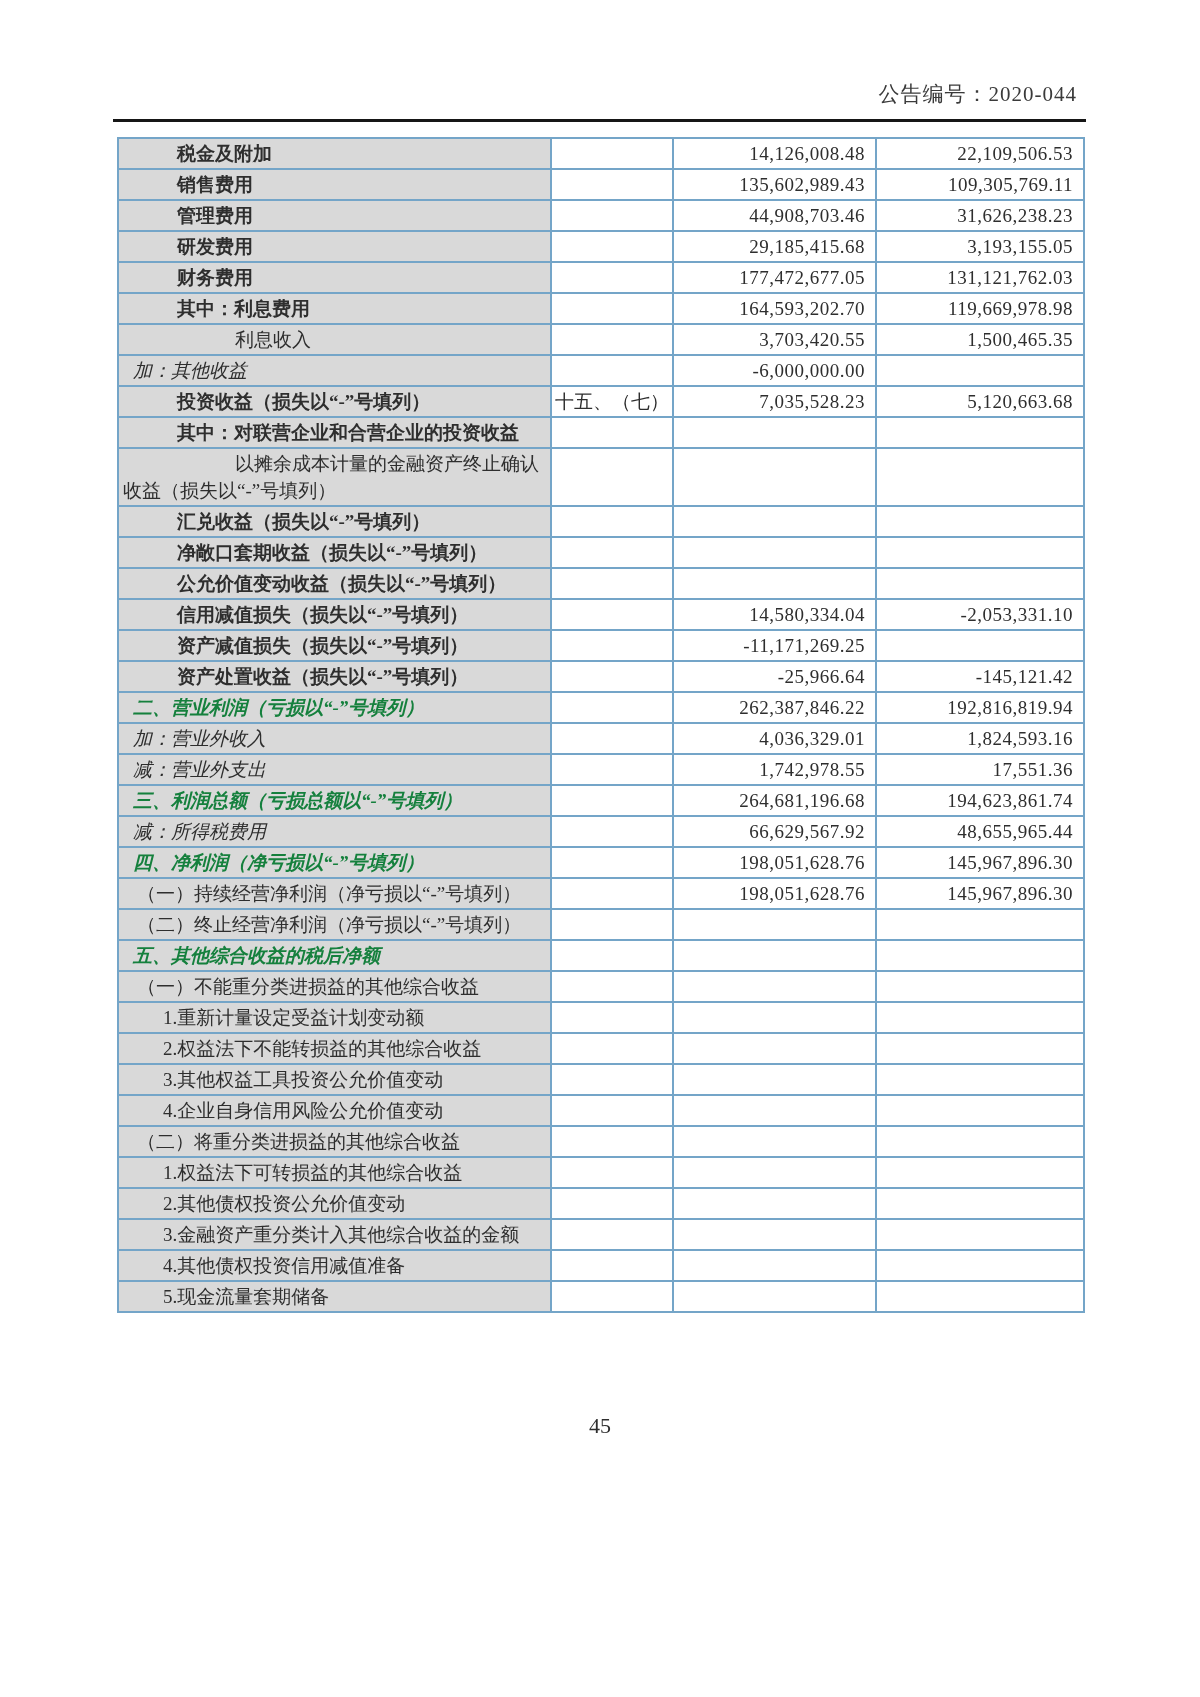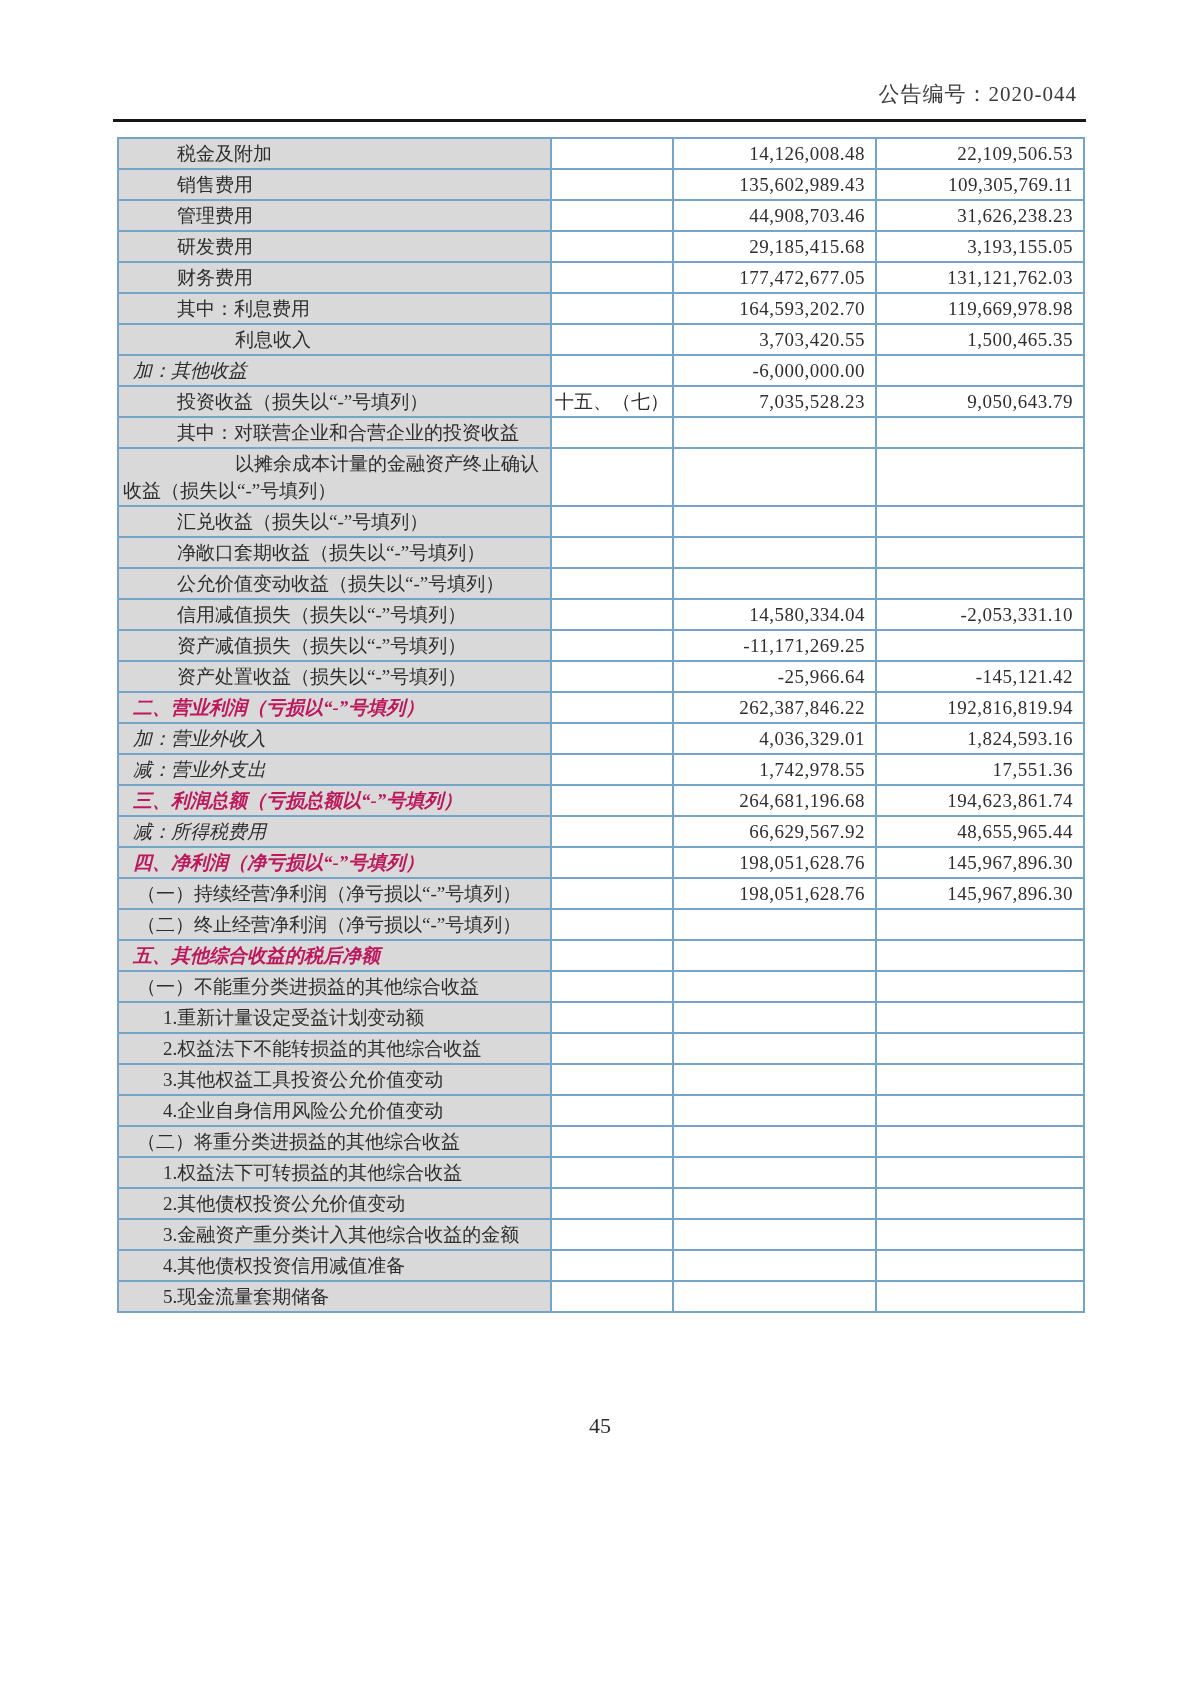--- a/index.html
+++ b/index.html
@@ -55,26 +55,26 @@
     text-align: center;
     padding: 0 2px;
   }
   td.c-num {
     text-align: right;
     padding-right: 10px;
     padding-left: 2px;
     letter-spacing: 0.5px;
     white-space: nowrap;
   }
-  tr.bold td.c-label { font-weight: bold; color: #be185d; }
+  tr.bold td.c-label { font-weight: bold; color: #15803d; }
   
   td.i-lvl0  { text-indent: 10px; font-style: italic; }
   td.i-paren { text-indent: 14px; }
   td.i-num   { text-indent: 40px; }
-  td.i-lvl1  { text-indent: 54px; }
+  td.i-lvl1  { text-indent: 54px; font-weight: bold; }
   td.i-lvl2  { text-indent: 112px; }
   .footer {
     margin-top: 100px;
     text-align: center;
     font-size: 22px;
     color: #2e2e2e;
   }
 </style>
 </head>
 <body>
@@ -140,21 +140,21 @@
         <tr>
     <td class="c-label i-lvl0">加：其他收益</td>
     <td class="c-note"></td>
     <td class="c-num">-6,000,000.00</td>
     <td class="c-num"></td>
   </tr>
         <tr>
     <td class="c-label i-lvl1">投资收益（损失以“-”号填列）</td>
     <td class="c-note">十五、（七）</td>
     <td class="c-num">7,035,528.23</td>
-    <td class="c-num">9,050,643.79</td>
+    <td class="c-num">5,120,663.68</td>
   </tr>
         <tr>
     <td class="c-label i-lvl1">其中：对联营企业和合营企业的投资收益</td>
     <td class="c-note"></td>
     <td class="c-num"></td>
     <td class="c-num"></td>
   </tr>
         <tr>
     <td class="c-label i-lvl2">以摊余成本计量的金融资产终止确认收益（损失以“-”号填列）</td>
     <td class="c-note"></td>

